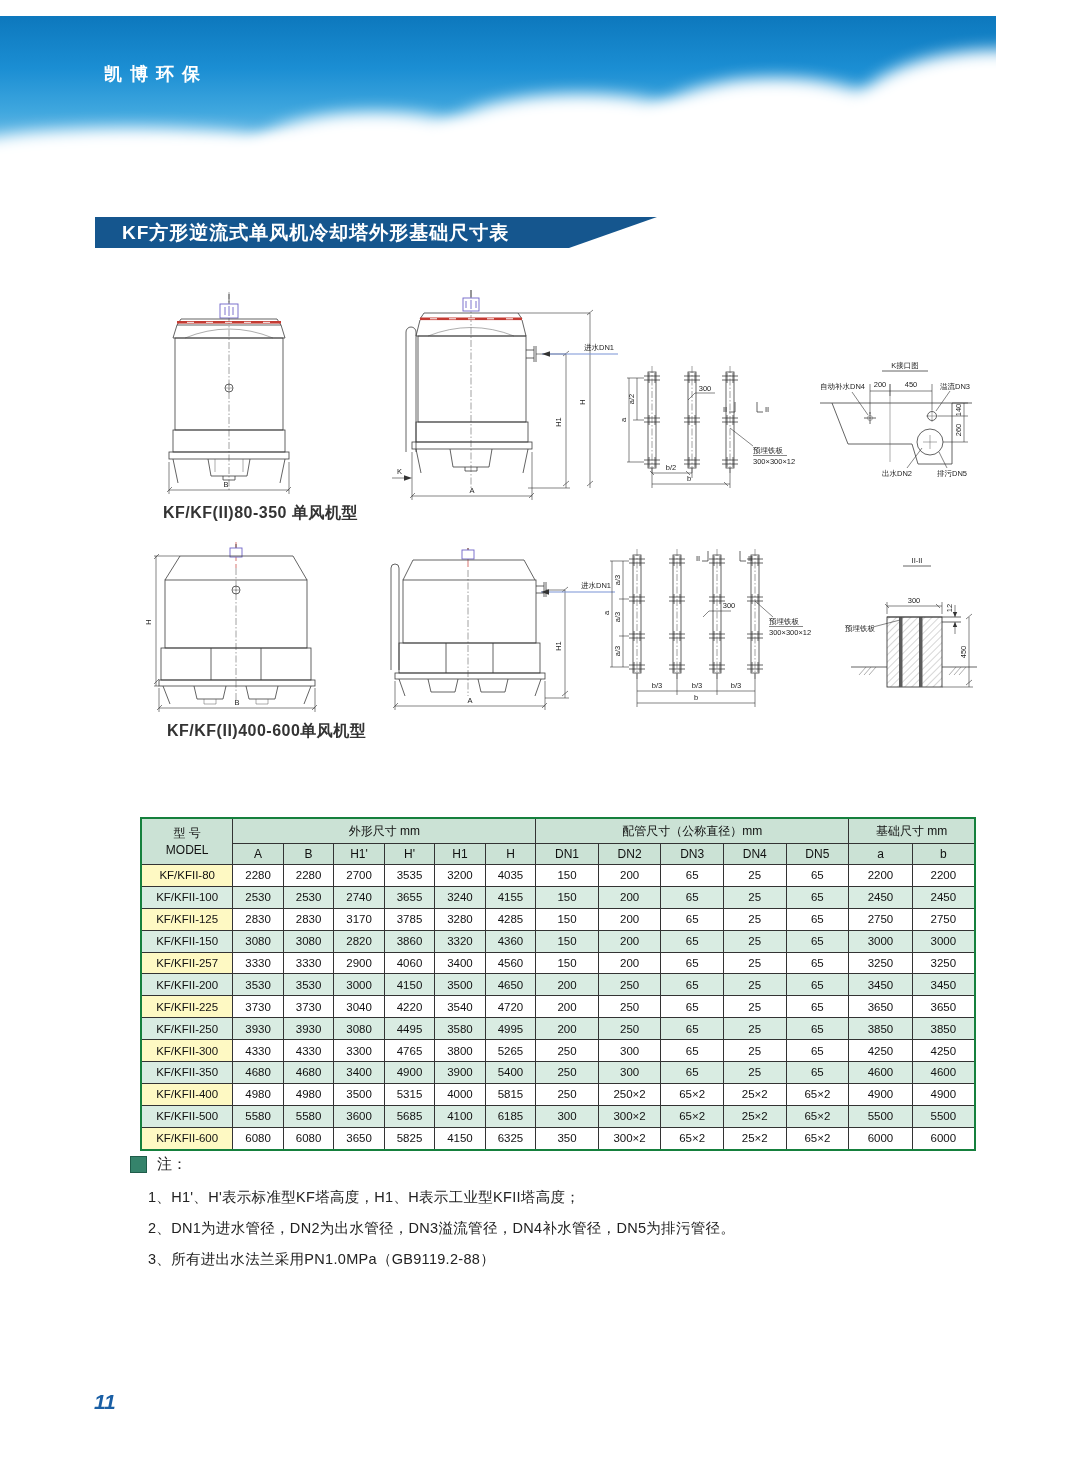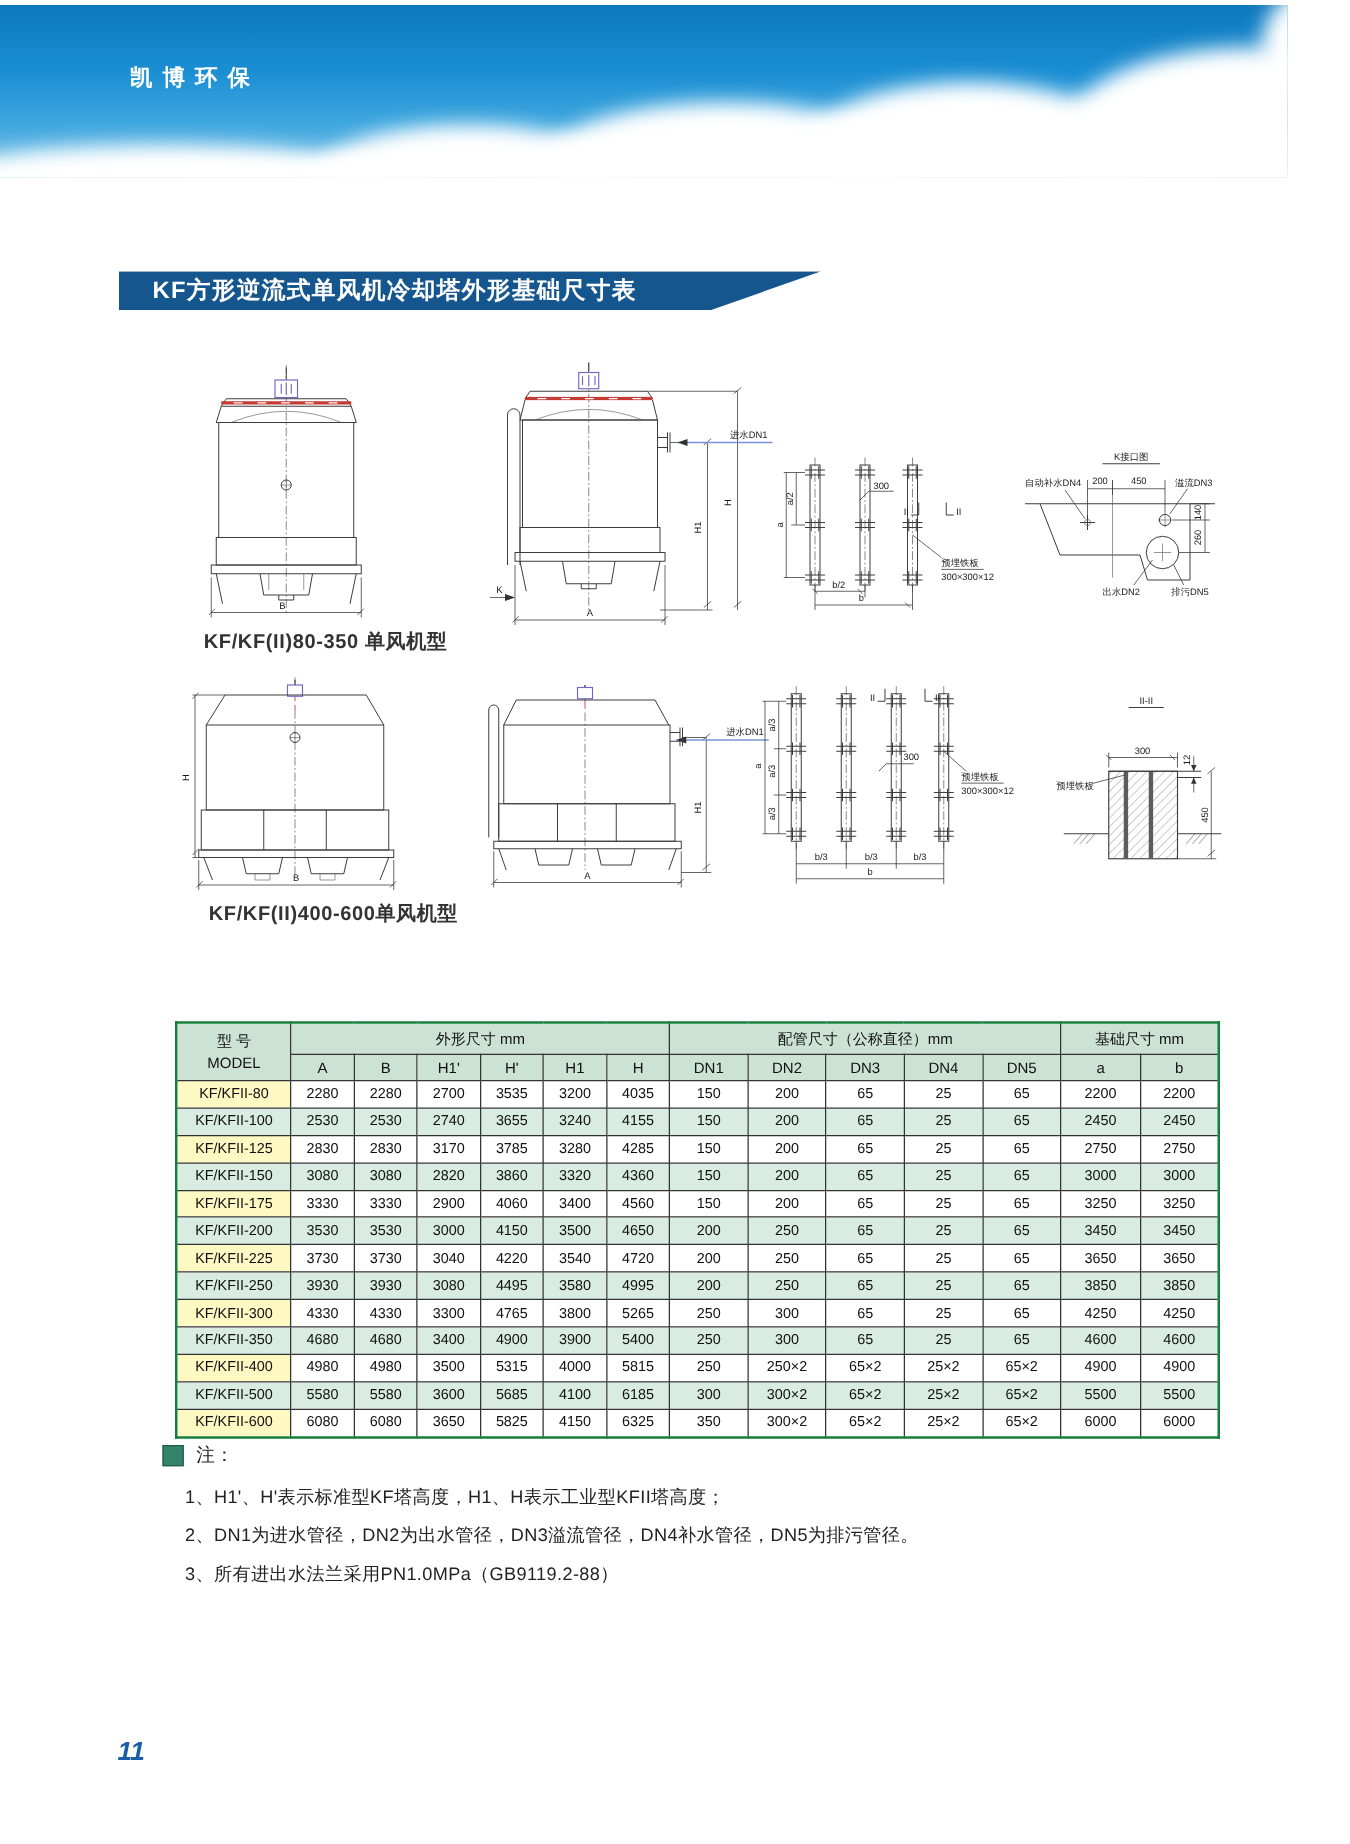--- a/index.html
+++ b/index.html
@@ -1,21 +1,21 @@
 <!DOCTYPE html>
 <html><head>
 <meta charset="utf-8">
 <style>
   html,body{margin:0;padding:0;background:#fff;}
   #page{position:relative;width:1080px;height:1475px;background:#fff;overflow:hidden;
         font-family:"Liberation Sans",sans-serif;}
 
   
-  .sky{position:absolute;left:0;top:4px;width:996px;height:138px;overflow:hidden;
-       background:linear-gradient(180deg,#0d78bd 0%,#1b8ed3 38%,#3ea6de 68%,#7cc4ea 100%);padding-left:34px;}
+  .sky{position:absolute;left:0;top:16px;width:996px;height:138px;overflow:hidden;
+       background:linear-gradient(180deg,#0d78bd 0%,#1b8ed3 38%,#3ea6de 68%,#7cc4ea 100%);}
   .cloud{position:absolute;background:#fff;border-radius:50%;filter:blur(8px);}
   .brand{position:absolute;left:104px;top:46px;color:#fff;font-size:18px;font-weight:bold;
          letter-spacing:8px;}
 
   
   .banner{position:absolute;left:95px;top:217px;width:562px;height:31px;background:#15568E;
           clip-path:polygon(0 0,100% 0,calc(100% - 88px) 100%,0 100%);
           color:#fff;font-size:19px;font-weight:bold;line-height:31px;padding-left:27px;
           box-sizing:border-box;letter-spacing:1px;}
 
@@ -458,21 +458,21 @@
           <td>4360</td>
           <td>150</td>
           <td>200</td>
           <td>65</td>
           <td>25</td>
           <td>65</td>
           <td>3000</td>
           <td>3000</td>
         </tr>
         <tr>
-          <td class="model">KF/KFII-175</td>
+          <td class="model">KF/KFII-257</td>
           <td>3330</td>
           <td>3330</td>
           <td>2900</td>
           <td>4060</td>
           <td>3400</td>
           <td>4560</td>
           <td>150</td>
           <td>200</td>
           <td>65</td>
           <td>25</td>

